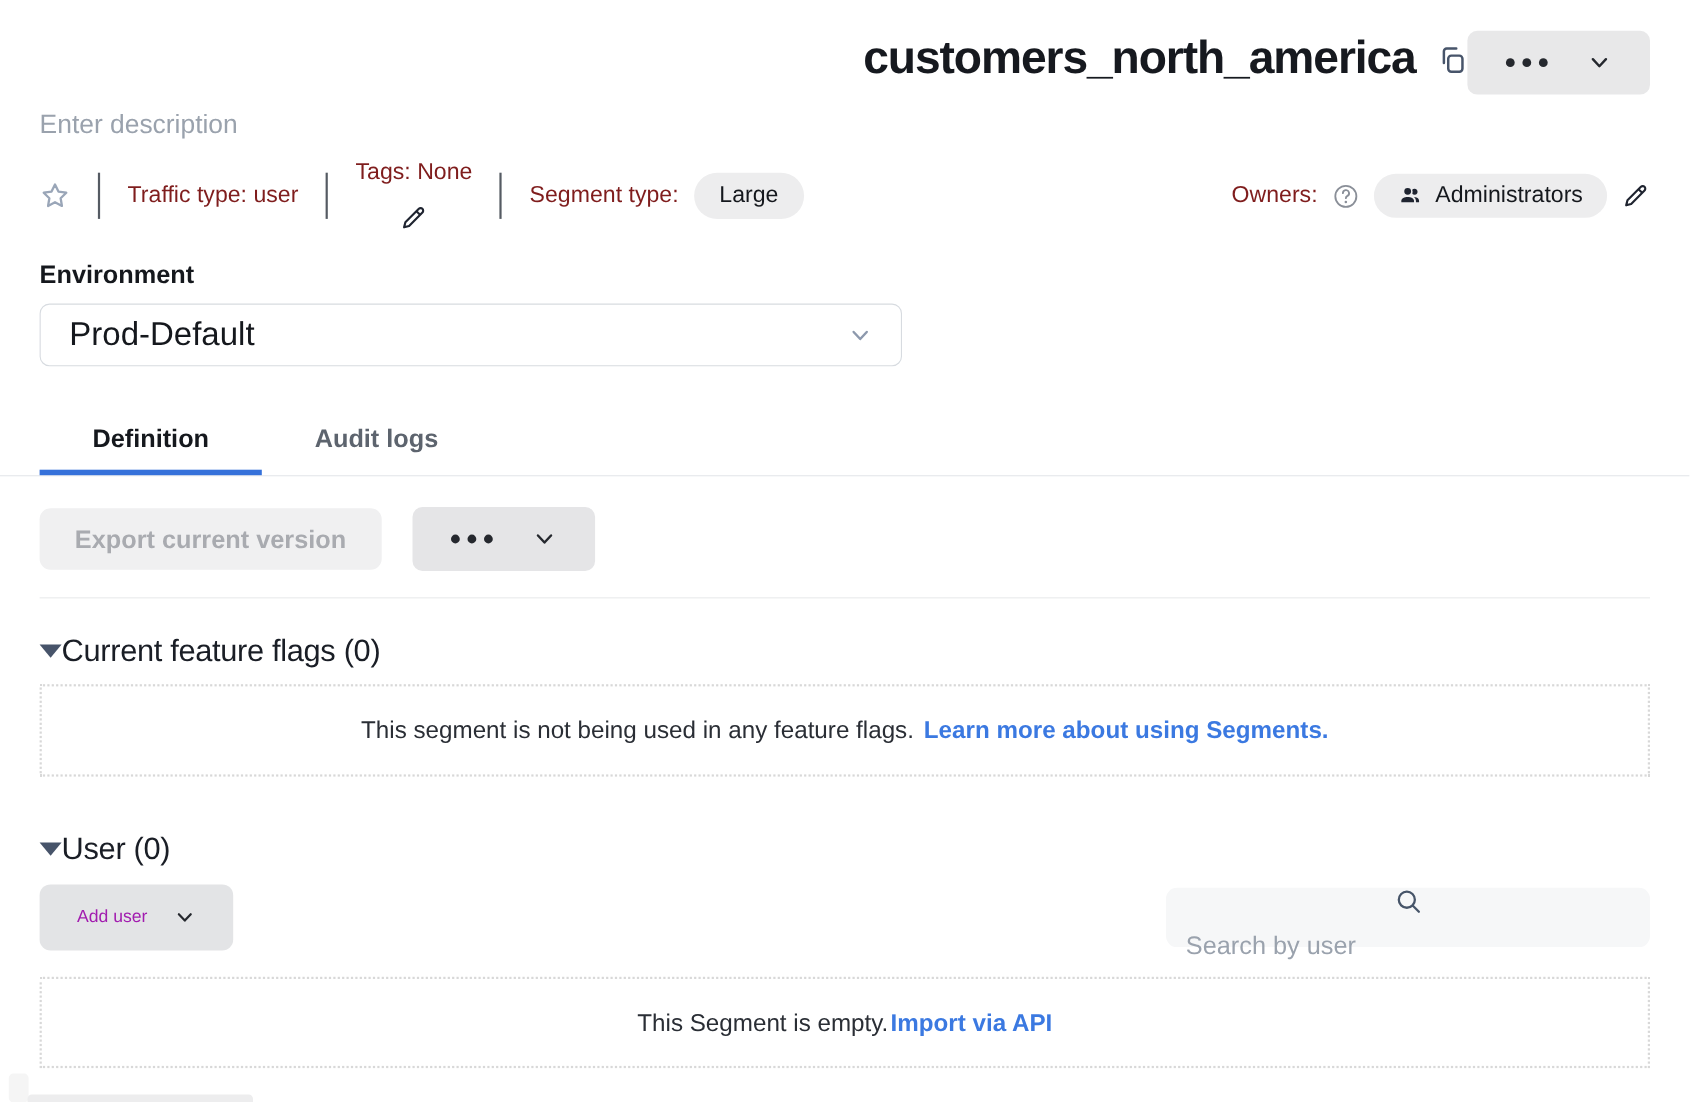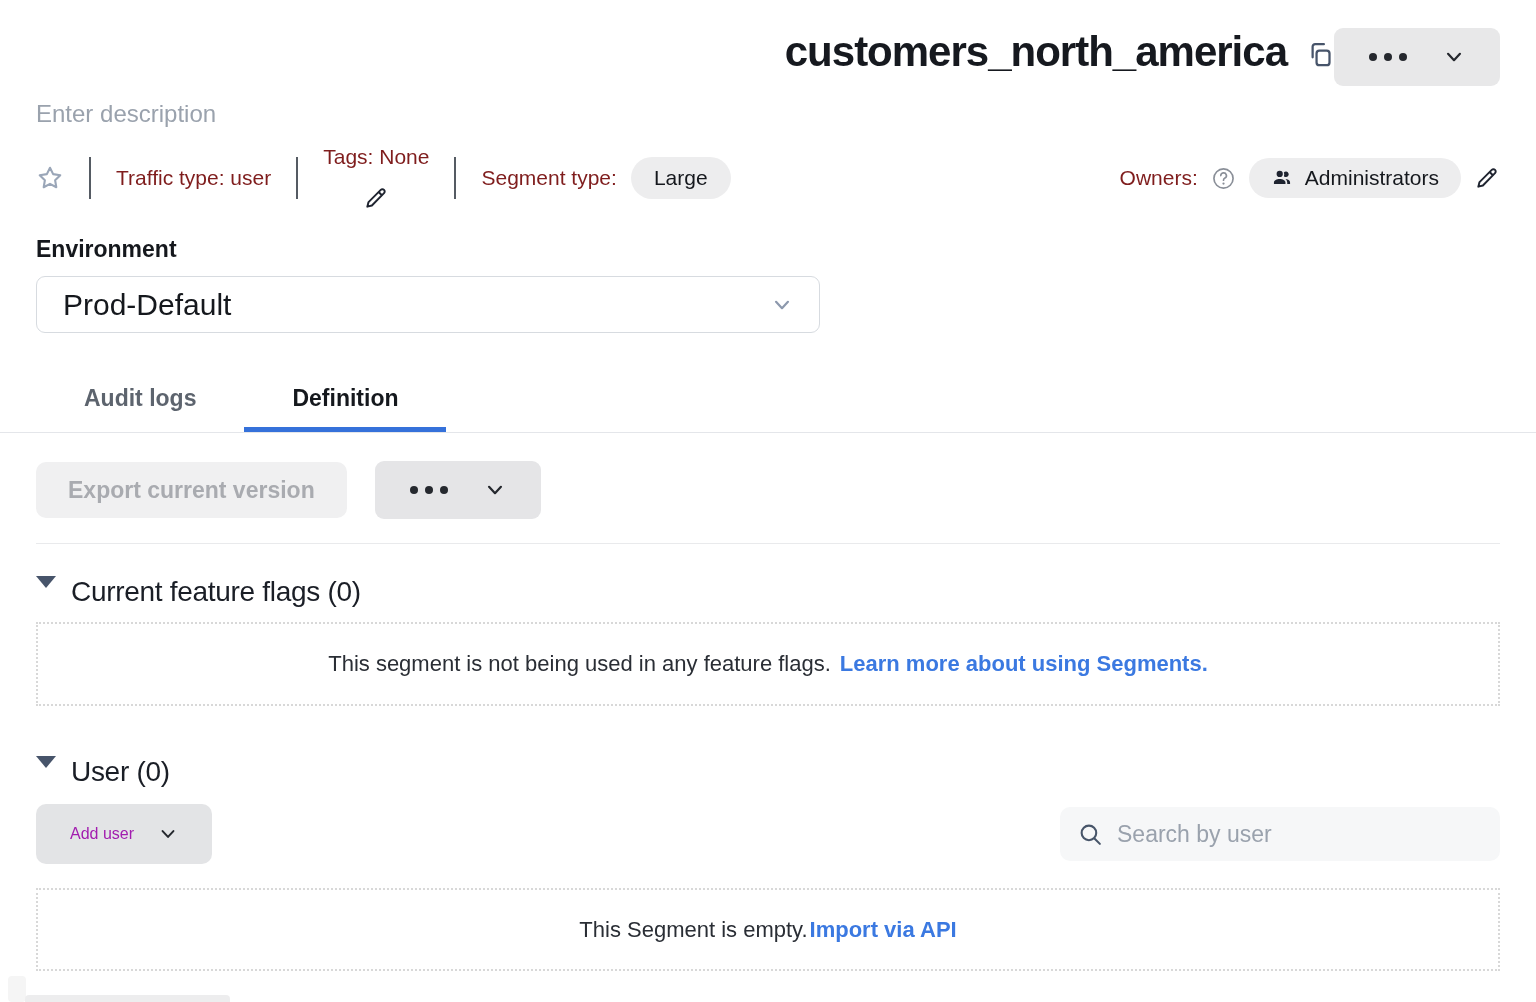--- a/index.html
+++ b/index.html
@@ -77,21 +77,21 @@
   .editing-btn span { font-size: 24px; font-weight: 500; color: #3b7ae0; }
   .toolbar-right { display: flex; align-items: center; gap: 28px; }
   .export-btn {
     height: 56px; padding: 0 32px; background: #f0f0f1; border: none; border-radius: 10px;
     font-size: 23px; font-weight: 700; color: #a9abb0; font-family: inherit; cursor: default;
   }
   .icon-btn-group.toolbar-more { background: #e5e5e7; }
   .sub-divider { margin-top: 24px; border-bottom: 1px solid #e9eaec; }
 
   
-  .section-heading { display: flex; gap: 15px; cursor: pointer; }
+  .section-heading { display: flex; align-items: center; cursor: pointer; }
   .section-heading.flags { margin-top: 32px; }
   .section-heading.users { margin-top: 50px; }
   .tri-down { width: 0; height: 0; border-left: 10px solid transparent; border-right: 10px solid transparent; border-top: 12px solid #47546a; }
   .section-heading h2 { font-size: 28px; font-weight: 400; color: #1a1e26; letter-spacing: -0.3px; }
 
   .dotted-box {
     border: 2px dotted #d8d8d8; min-height: 84px; display: flex; align-items: center; justify-content: center;
     font-size: 22px; color: #2a2e35;
   }
   .dotted-box.flags { margin-top: 14px; }
@@ -103,21 +103,21 @@
   
   .user-controls { display: flex; align-items: center; justify-content: space-between; margin-top: 16px; }
   .add-user-btn {
     display: flex; align-items: center; gap: 24px; height: 60px; padding: 0 34px;
     background: #e3e4e6; border: none; border-radius: 10px; cursor: pointer; font-family: inherit;
   }
   .add-user-btn span { font-size: 16px; color: #a21caf; }
   .add-user-btn .chev { width: 20px; height: 20px; }
   .search-box {
     display: flex; align-items: center; gap: 14px; width: 440px; height: 54px;
-    background: #f6f7f8; border-radius: 10px; padding: 0 18px;
+    background: #f6f7f8; border-radius: 10px; padding: 0 18px; flex-direction: column;
   }
   .search-icon { width: 25px; height: 25px; color: #475569; flex: none; }
   .search-box input {
     border: none; outline: none; background: transparent; font-size: 23px; color: #15181d;
     font-family: inherit; width: 100%;
   }
   .search-box input::placeholder { color: #9aa2ad; }
 
   
   .bottom-partial { position: absolute; left: 25px; bottom: -5px; width: 205px; height: 12px; background: #ededee; border-radius: 4px; }
@@ -225,22 +225,22 @@
     <span>Prod-Default</span>
     <svg class="chev soft">
         <use href="#i-chevron"></use>
       </svg>
   </div>
 
 </div>
 
 <div class="tabbar">
   <div class="tabs">
+    <div class="tab active">Definition</div>
     <div class="tab">Audit logs</div>
-    <div class="tab active">Definition</div>
   </div>
 </div>
 
 <div class="container">
 
   <div class="toolbar">
     <div class="toolbar-right">
       <button class="export-btn">Export current version</button>
       <div class="icon-btn-group toolbar-more">
         <span class="dots">

